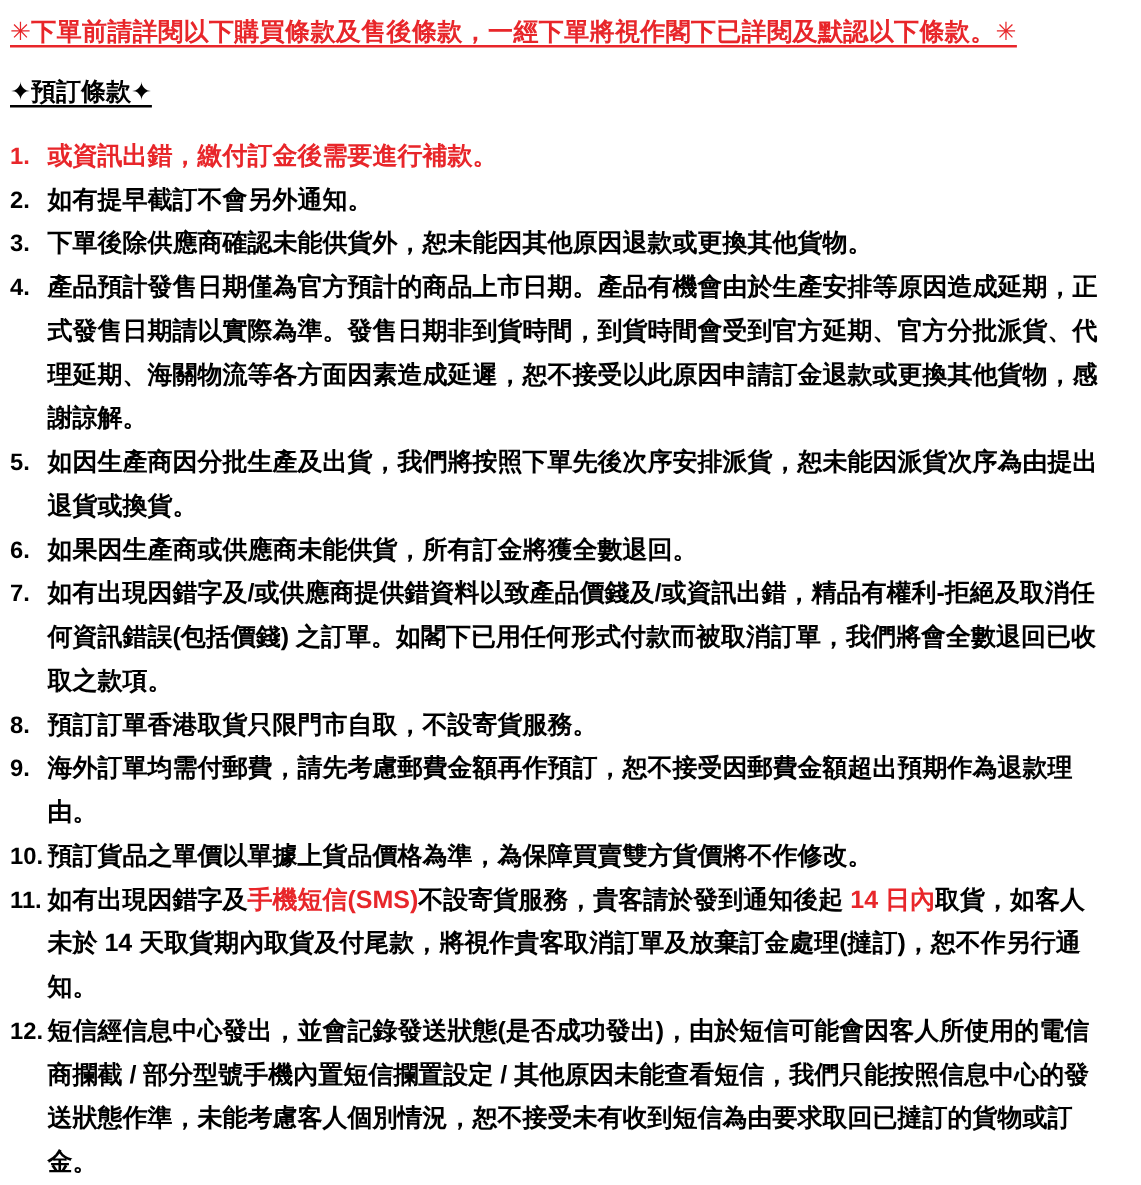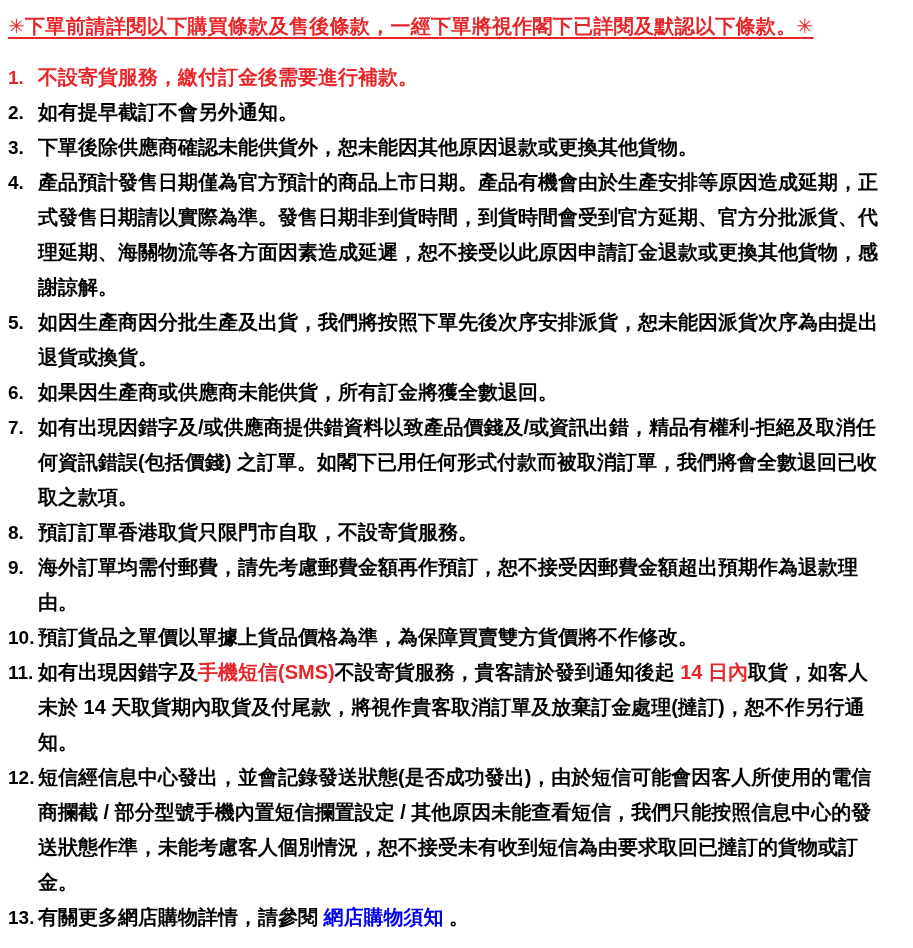--- a/index.html
+++ b/index.html
@@ -69,26 +69,29 @@
     cursor:pointer;
   }
 </style>
 </head>
 <body>
 
 <div class="page">
 
   <div class="alert-header">✳下單前請詳閱以下購買條款及售後條款，一經下單將視作閣下已詳閱及默認以下條款。✳</div>
 
+  <div>
+    <span class="section-title">✦預訂條款✦</span>
+  </div>
 
   <div class="terms-list">
 
     <div class="term-item red-item">
       <span class="term-num">1.</span>
-      <div class="term-body">不設寄貨服務，繳付訂金後需要進行補款。</div>
+      <div class="term-body">或資訊出錯，繳付訂金後需要進行補款。</div>
     </div>
 
     <div class="term-item">
       <span class="term-num">2.</span>
       <div class="term-body">如有提早截訂不會另外通知。</div>
     </div>
 
     <div class="term-item">
       <span class="term-num">3.</span>
       <div class="term-body">下單後除供應商確認未能供貨外，恕未能因其他原因退款或更換其他貨物。</div>

